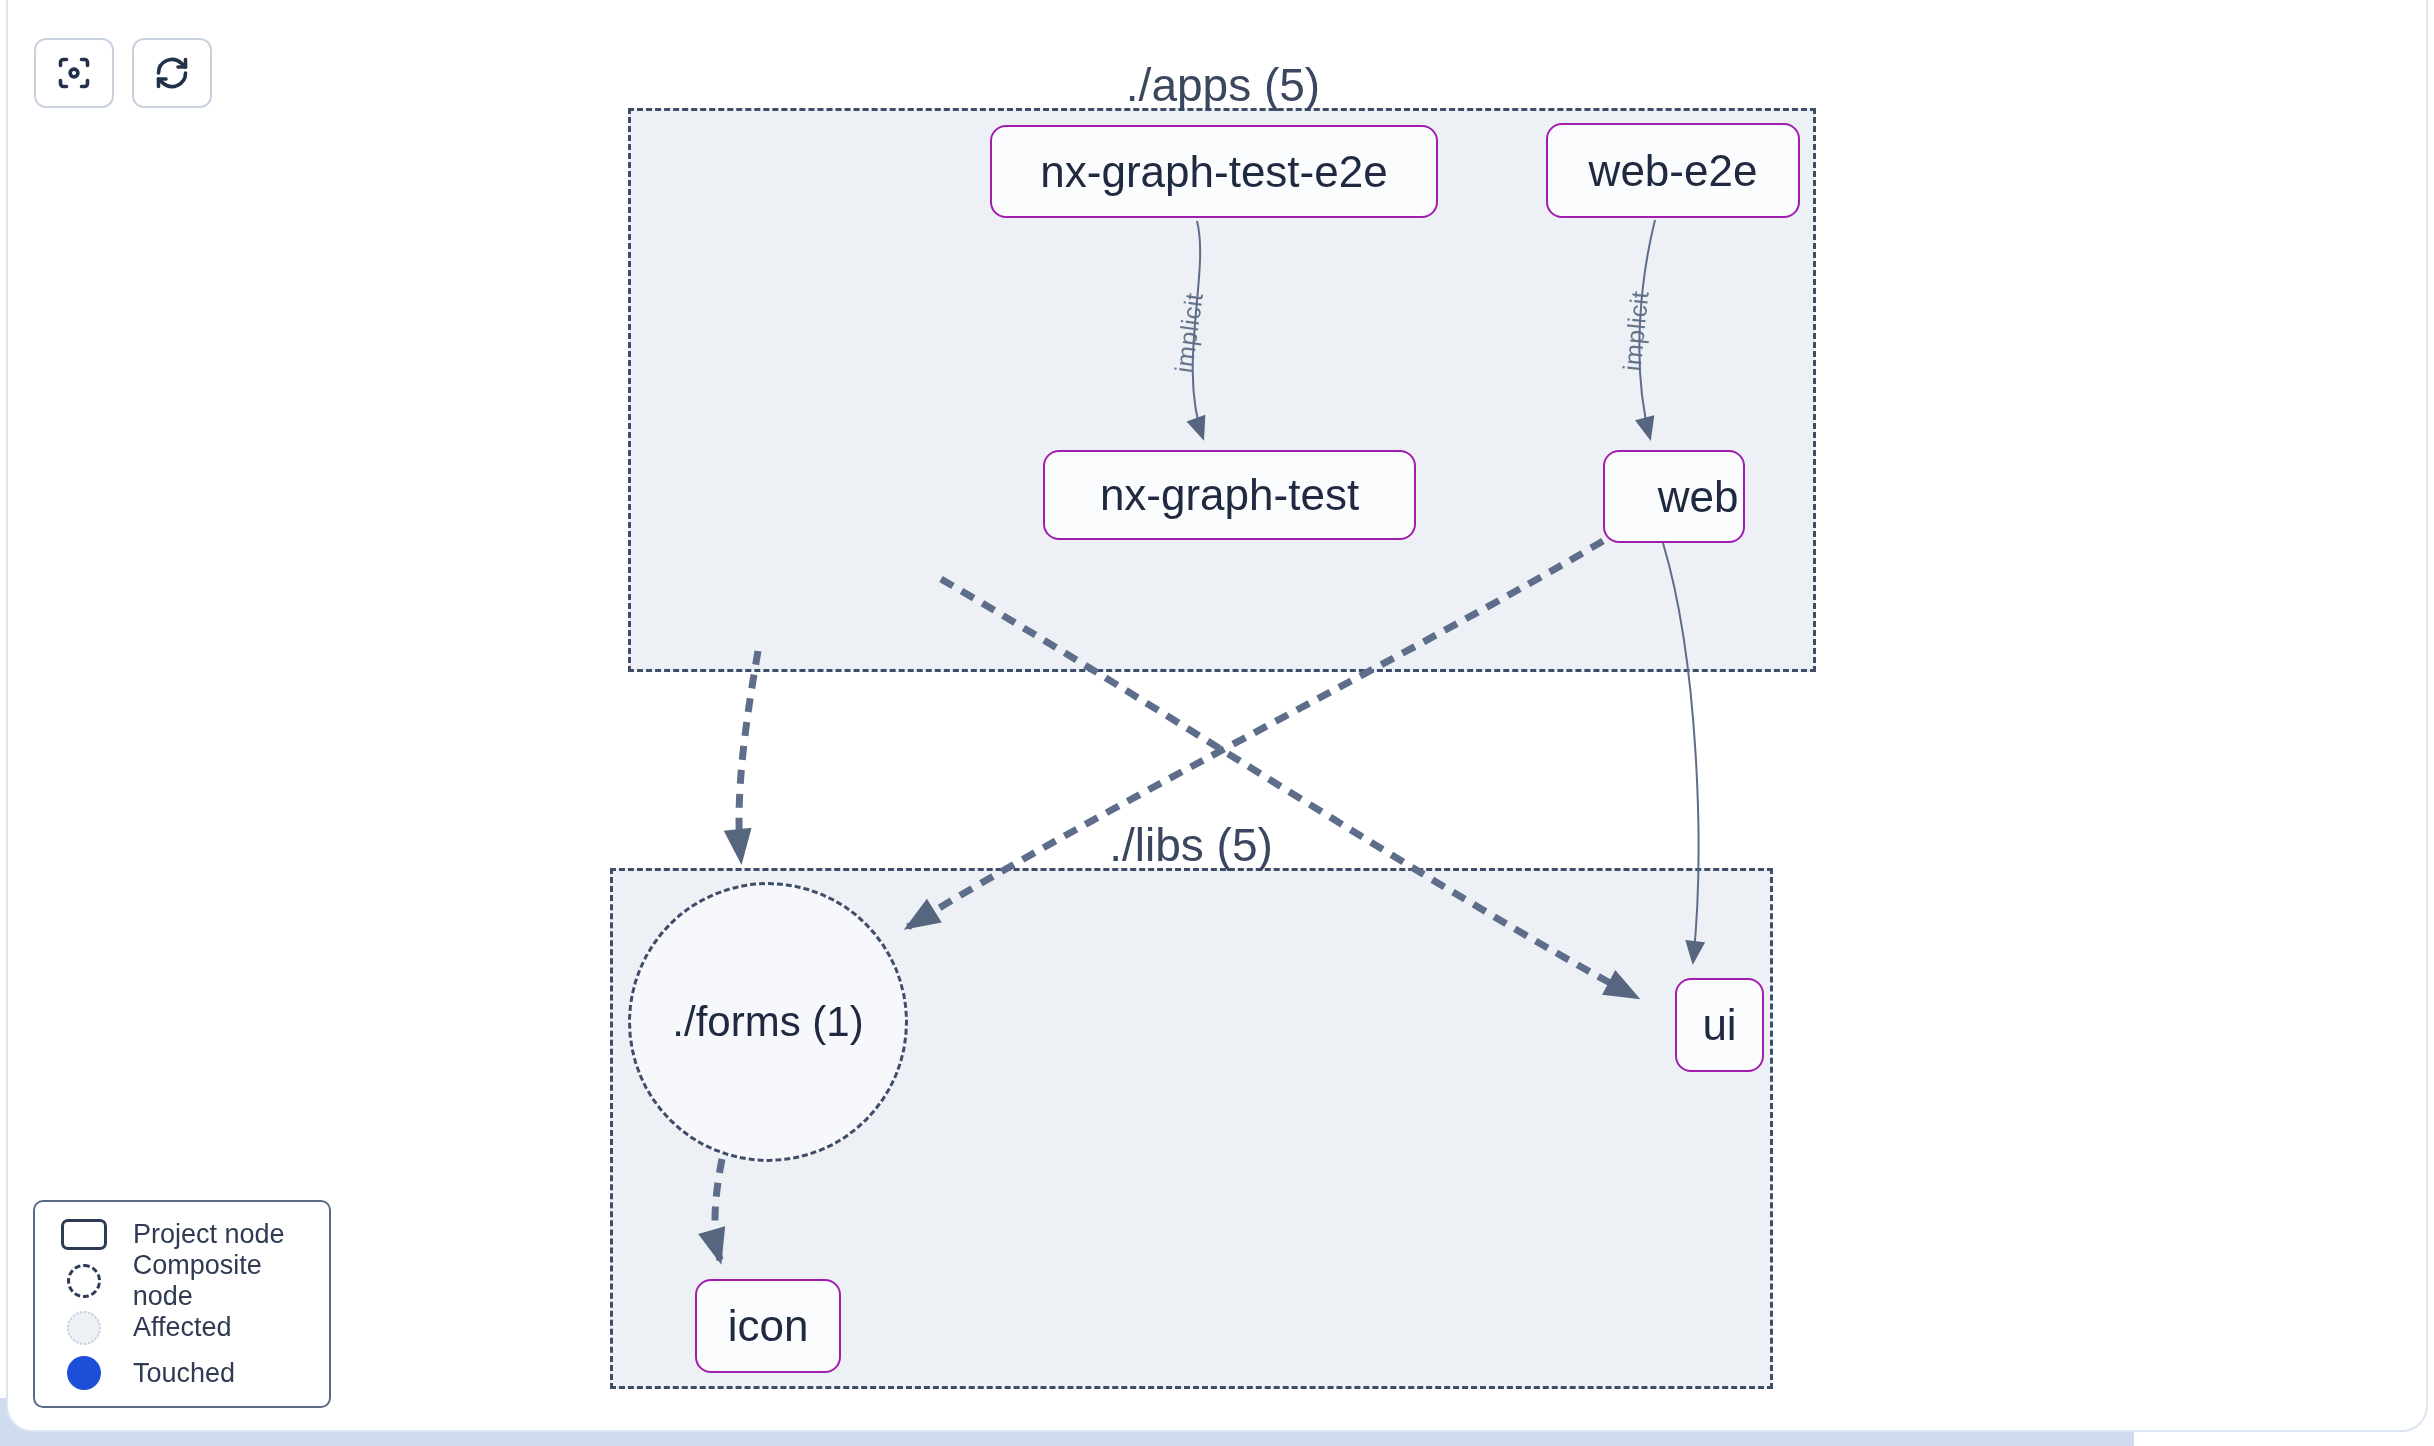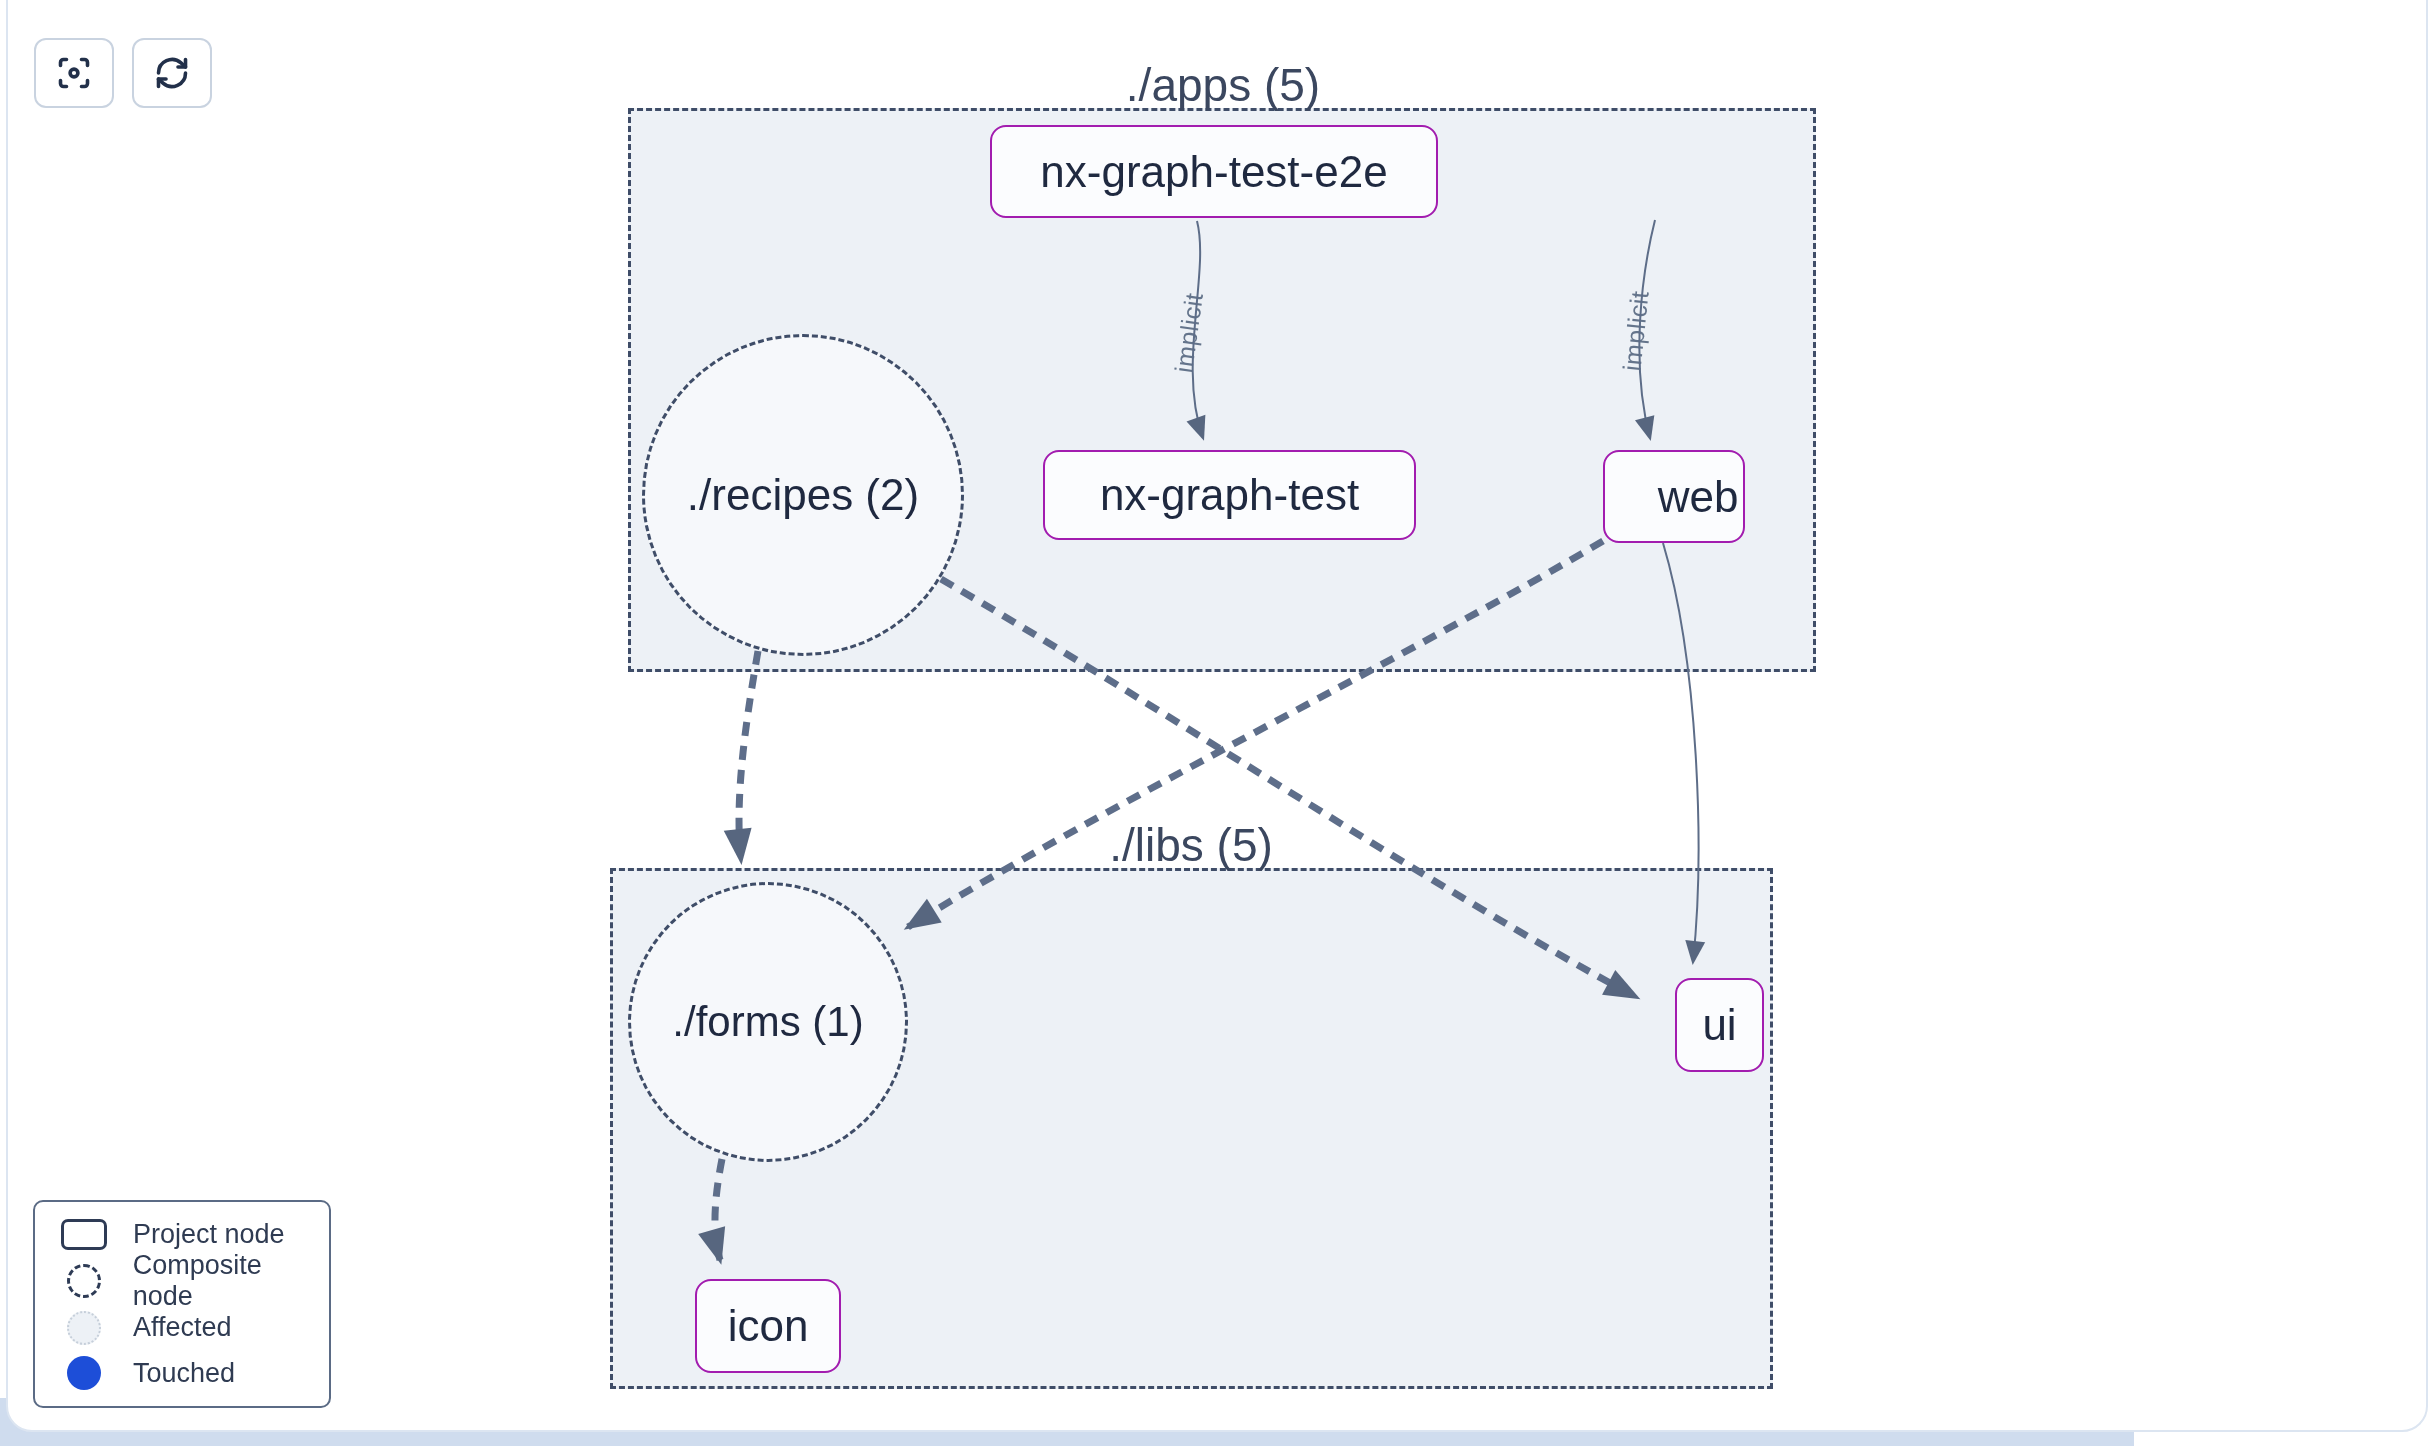--- a/index.html
+++ b/index.html
@@ -84,23 +84,20 @@
       </svg>
     </span>
   </div>
 
   <div class="group" style="left:628px; top:108px; width:1188px; height:564px;"></div>
   <div class="group" style="left:610px; top:868px; width:1163px; height:521px;"></div>
 
   <div class="group-title" style="left:1223px; top:58px;">./apps (5)</div>
   <div class="group-title" style="left:1191px; top:818px;">./libs (5)</div>
 
-  <div class="composite" style="left:642px; top:334px; width:322px; height:322px; font-size:44px;">
-    <span>./recipes (2)</span>
-  </div>
   <div class="composite" style="left:628px; top:882px; width:280px; height:280px; font-size:42px;">
     <span>./forms (1)</span>
   </div>
 
   <svg class="edges" width="2434" height="1446" viewBox="0 0 2434 1446">
     <defs>
       <marker id="arrow-thin" markerUnits="userSpaceOnUse" markerWidth="26" markerHeight="22" viewBox="0 0 26 22" refX="22" refY="11" orient="auto">
         <path d="M1,1 L25,11 L1,21 Z" fill="#57667f"></path>
       </marker>
       <marker id="arrow-big" markerUnits="userSpaceOnUse" markerWidth="40" markerHeight="32" viewBox="0 0 40 32" refX="33" refY="16" orient="auto">
@@ -116,20 +113,23 @@
     <path class="edge-thin" d="M 1663 543 C 1698 660, 1705 850, 1693 962" marker-end="url(#arrow-thin)"></path>
 
     <path class="edge-thick" d="M 758 651 C 747 715, 734 795, 741 860" marker-end="url(#arrow-big)"></path>
     <path class="edge-thick" d="M 941 579 C 1160 706, 1432 888, 1636 997" marker-end="url(#arrow-big)"></path>
     <path class="edge-thick" d="M 1603 541 C 1420 650, 1093 812, 908 927" marker-end="url(#arrow-big)"></path>
     <path class="edge-thick" d="M 722 1159 C 713 1205, 713 1235, 720 1260" marker-end="url(#arrow-big)"></path>
   </svg>
 
   <div class="node" style="left:990px; top:125px; width:448px; height:93px;">
     <span>nx-graph-test-e2e</span>
+  </div>
+  <div class="node" style="left:1546px; top:123px; width:254px; height:95px;">
+    <span>web-e2e</span>
   </div>
   <div class="node" style="left:1043px; top:450px; width:373px; height:90px;">
     <span>nx-graph-test</span>
   </div>
   <div class="node" style="left:1603px; top:450px; width:142px; height:93px;padding-left:48px;">
     <span>web</span>
   </div>
   <div class="node" style="left:1667px; top:978px; width:89px; height:94px;margin-left:8px;">
     <span>ui</span>
   </div>

